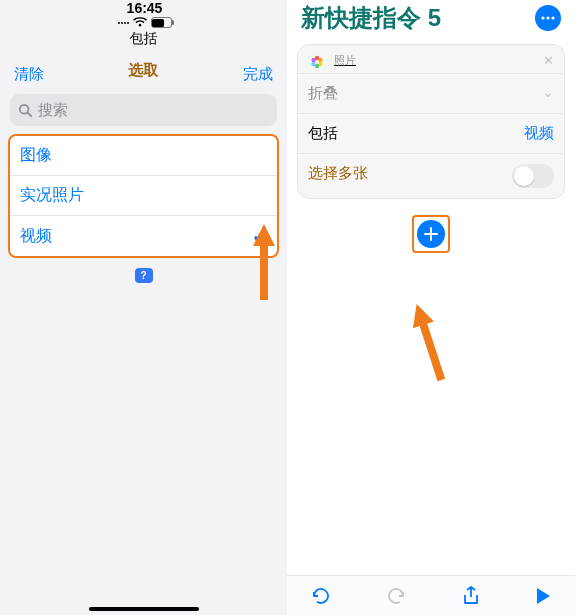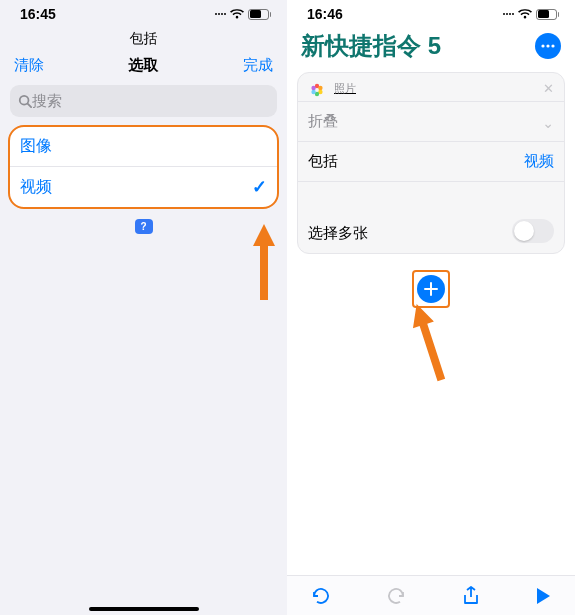--- a/index.html
+++ b/index.html
@@ -3,55 +3,55 @@
   <meta charset="utf-8">
   <style>
     * { box-sizing: border-box; margin: 0; padding: 0; -webkit-font-smoothing: antialiased; }
     body { font-family: -apple-system, "SF Pro Text", "Helvetica Neue", Arial, "PingFang SC", sans-serif; background: #fff; width: 575px; height: 615px; overflow: hidden; }
     .wrap { display: flex; width: 575px; height: 615px; }
     .phone { position: relative; height: 615px; background: #f2f2f7; overflow: hidden; }
     .phone.left { width: 287px; }
     .phone.right { width: 288px; background: #fff; }
 
     
-    .status { display: flex; justify-content: space-between; align-items: center; height: 28px; padding: 0 18px 0 20px; font-size: 14px; font-weight: 600; color: #000; }
+    .status { display: flex; justify-content: space-between; align-items: center; height: 28px; padding: 0 18px 0 20px; font-size: 14px; font-weight: 600; color: #000; flex-direction: column; }
     .status-icons { display: flex; gap: 4px; align-items: center; }
     .sig-dots { display: flex; gap: 1px; align-items: center; }
     .sig-dots i { display: block; width: 2px; height: 2px; border-radius: 1px; background:#000;}
     .wifi-ic { width:14px; height:11px; }
     .batt { width:21px; height:11px; position:relative; }
     .batt::before{content:'';position:absolute;inset:0;border:1px solid #000;border-radius:3px;opacity:.5;}
     .batt::after{content:'';position:absolute;right:-2px;top:3px;width:1.5px;height:5px;background:#000;border-radius:0 1px 1px 0;opacity:.5;}
     .batt i{position:absolute;left:1.5px;top:1.5px;bottom:1.5px;width:55%;background:#000;border-radius:1.5px;}
 
     
     .l-title1 { text-align:center; font-size:14px; color:#000; padding: 2px 0 4px; }
     .l-bar { display:flex; align-items:center; justify-content:space-between; padding: 4px 14px 6px; }
-    .l-bar .btn { color:#007aff; font-size:15px; }
-    .l-bar .title { font-size:15px; font-weight:600; color:#000000; }
-    .search { margin: 4px 10px 8px; background:#e4e4e9; border-radius:9px; height:32px; display:flex; align-items:center; padding:16px 8px; color:#8e8e93; font-size:15px; }
-    .options { margin: 0 8px; border:2px solid #f07b1a; border-radius:16px; background:#fff; }
+    .l-bar .btn { color:#007aff; font-size:15px;margin-top:9px; }
+    .l-bar .title { font-size:15px; font-weight:600; color:#a16207; }
+    .search { margin: 4px 10px 8px; background:#e4e4e9; border-radius:9px; height:32px; display:flex; align-items:center; padding:16px 8px; color:#8e8e93; font-size:15px; gap:6px; }
+    .options { margin: 0 8px; border:2px solid #f07b1a; border-radius:8px; background:#fff; }
     .opt { display:flex; align-items:center; justify-content:space-between; height:40px; padding:0 10px; border-bottom:1px solid #e5e5ea; color:#007aff; font-size:16px; }
     .opt:last-child { border-bottom:none; }
     .check { color:#007aff; font-size:18px; font-weight:700;}
     .ask-row { display:flex; align-items:center; justify-content:center; gap:6px; padding:10px 0; color:#007aff; font-size:15px; }
     .ask-ic { width:18px; height:15px; background:#3478f6; border-radius:4px; display:flex; align-items:center; justify-content:center; color:#fff; font-size:10px; font-weight:700; }
 
     
     .r-bar { display:flex; justify-content:space-between; padding:4px 14px 4px; color:#007aff; font-size:15px; }
     .r-header { display:flex; align-items:center; justify-content:space-between; padding:2px 14px 8px; }
     .r-title { font-size:24px; font-weight:700; color:#0f766e; }
     .more { width:26px; height:26px; border-radius:13px; background:#007aff; color:#fff; display:flex; align-items:center; justify-content:center; font-size:14px; letter-spacing:-1px;}
     .card { margin:2px 10px; background:#f6f6f7; border-radius:12px; border:1px solid #e6e6ea; overflow:hidden; }
     .card-head { display:flex; align-items:flex-start; gap:8px; padding:8px 10px 2px; position:relative;text-decoration:underline; }
     .app-ic { width:18px; height:18px; border-radius:4px; display:flex; align-items:center; justify-content:center; }
     .app-name { font-size:11px; color:#8e8e93; }
     .close-ic{ position:absolute; right:10px; top:8px; color:#c5c5c9; font-size:13px;}
     .card-title { padding:0 10px 8px; font-size:16px; font-weight:600; color:#000;}
-    .card-row { display:flex; justify-content:space-between; align-items:flex-end; padding:10px 10px; border-top:1px solid #e5e5ea; font-size:15px; }
+    .card-row { display:flex; justify-content:space-between; align-items:flex-start; padding:10px 10px; border-top:1px solid #e5e5ea; font-size:15px; }
     .card-row .lbl{ color:#8e8e93;}
     .card-row .val{ color:#007aff;}
     .chev { color:#c5c5c9; font-size:14px;}
     .switch { width:42px; height:24px; background:#e9e9ec; border-radius:12px; position:relative; }
     .switch i { position:absolute; top:2px; left:2px; width:20px; height:20px; border-radius:10px; background:#fff; box-shadow:0 1px 2px rgba(0,0,0,.2);}
     .add-wrap{ display:flex; justify-content:center; padding:14px 0;}
     .add-frame{ border:2px solid #f07b1a; padding:3px; border-radius:4px;}
     .add-btn{ width:28px; height:28px; border-radius:14px; background:#007aff; display:flex;align-items:center;justify-content:center; color:#fff; }
     .add-btn svg{display:block;}
     .bot-search { margin:0 10px 4px; background:#efeff2; border-radius:10px; height:34px; display:flex;align-items:center; padding:0 10px; color:#8e8e93; font-size:15px; gap:6px;}
@@ -98,51 +98,37 @@
           <circle cx="7" cy="7" r="5" fill="none" stroke="#8e8e93" stroke-width="2"></circle>
           <line x1="11" y1="11" x2="15" y2="15" stroke="#8e8e93" stroke-width="2" stroke-linecap="round"></line>
         </svg>
       <span>搜索</span>
     </div>
     <div class="options">
       <div class="opt">
         <span>图像</span>
       </div>
       <div class="opt">
+        <span>实况照片</span>
+      </div>
+      <div class="opt">
         <span>视频</span>
         <span class="check">✓</span>
       </div>
     </div>
     <div class="ask-row">
       <span class="ask-ic">?</span>
     </div>
     <svg class="arrow" style="left:247px; top:224px;" width="34" height="76">
       <polygon points="17,0 28,22 21,22 21,76 13,76 13,22 6,22" fill="#f07b1a"></polygon>
     </svg>
     <div class="home-ind"></div>
   </div>
 
   <div class="phone right">
-    <div class="status">
-      <span>16:46</span>
-      <div class="status-icons">
-        <span class="sig-dots">
-            <i></i>
-            <i></i>
-            <i></i>
-            <i></i>
-          </span>
-        <svg class="wifi-ic" viewBox="0 0 16 12">
-            <path fill="#000" d="M8 10.5a1.5 1.5 0 100-3 1.5 1.5 0 000 3zm0-5.3c1.5 0 2.9.6 3.9 1.6l1.3-1.3A7.4 7.4 0 008 3.3a7.4 7.4 0 00-5.2 2.2L4 6.8A5.4 5.4 0 018 5.2zm0-3.9c2.6 0 5 1 6.7 2.7l1.3-1.3A11 11 0 008 0 11 11 0 000 2.7L1.3 4A9 9 0 018 1.3z"></path>
-          </svg>
-        <span class="batt">
-            <i></i>
-          </span>
-      </div>
-    </div>
     <div class="r-header">
       <span class="r-title">新快捷指令 5</span>
       <span class="more">
         <svg width="14" height="4" viewBox="0 0 14 4">
             <circle cx="2" cy="2" r="1.6" fill="#fff"></circle>
             <circle cx="7" cy="2" r="1.6" fill="#fff"></circle>
             <circle cx="12" cy="2" r="1.6" fill="#fff"></circle>
           </svg>
       </span>
     </div>
@@ -166,21 +152,21 @@
       </div>
       <div class="card-row">
         <span class="lbl">折叠</span>
         <span class="chev">⌄</span>
       </div>
       <div class="card-row">
         <span style="color:#000;">包括</span>
         <span class="val">视频</span>
       </div>
       <div class="card-row">
-        <span style="color:#000000;margin-top:32px;">选择多张</span>
+        <span style="color:#a16207;">选择多张</span>
         <span class="switch">
             <i></i>
           </span>
       </div>
     </div>
 
     <div class="add-wrap">
       <div class="add-frame">
         <div class="add-btn">
           <svg width="14" height="14" viewBox="0 0 14 14">

